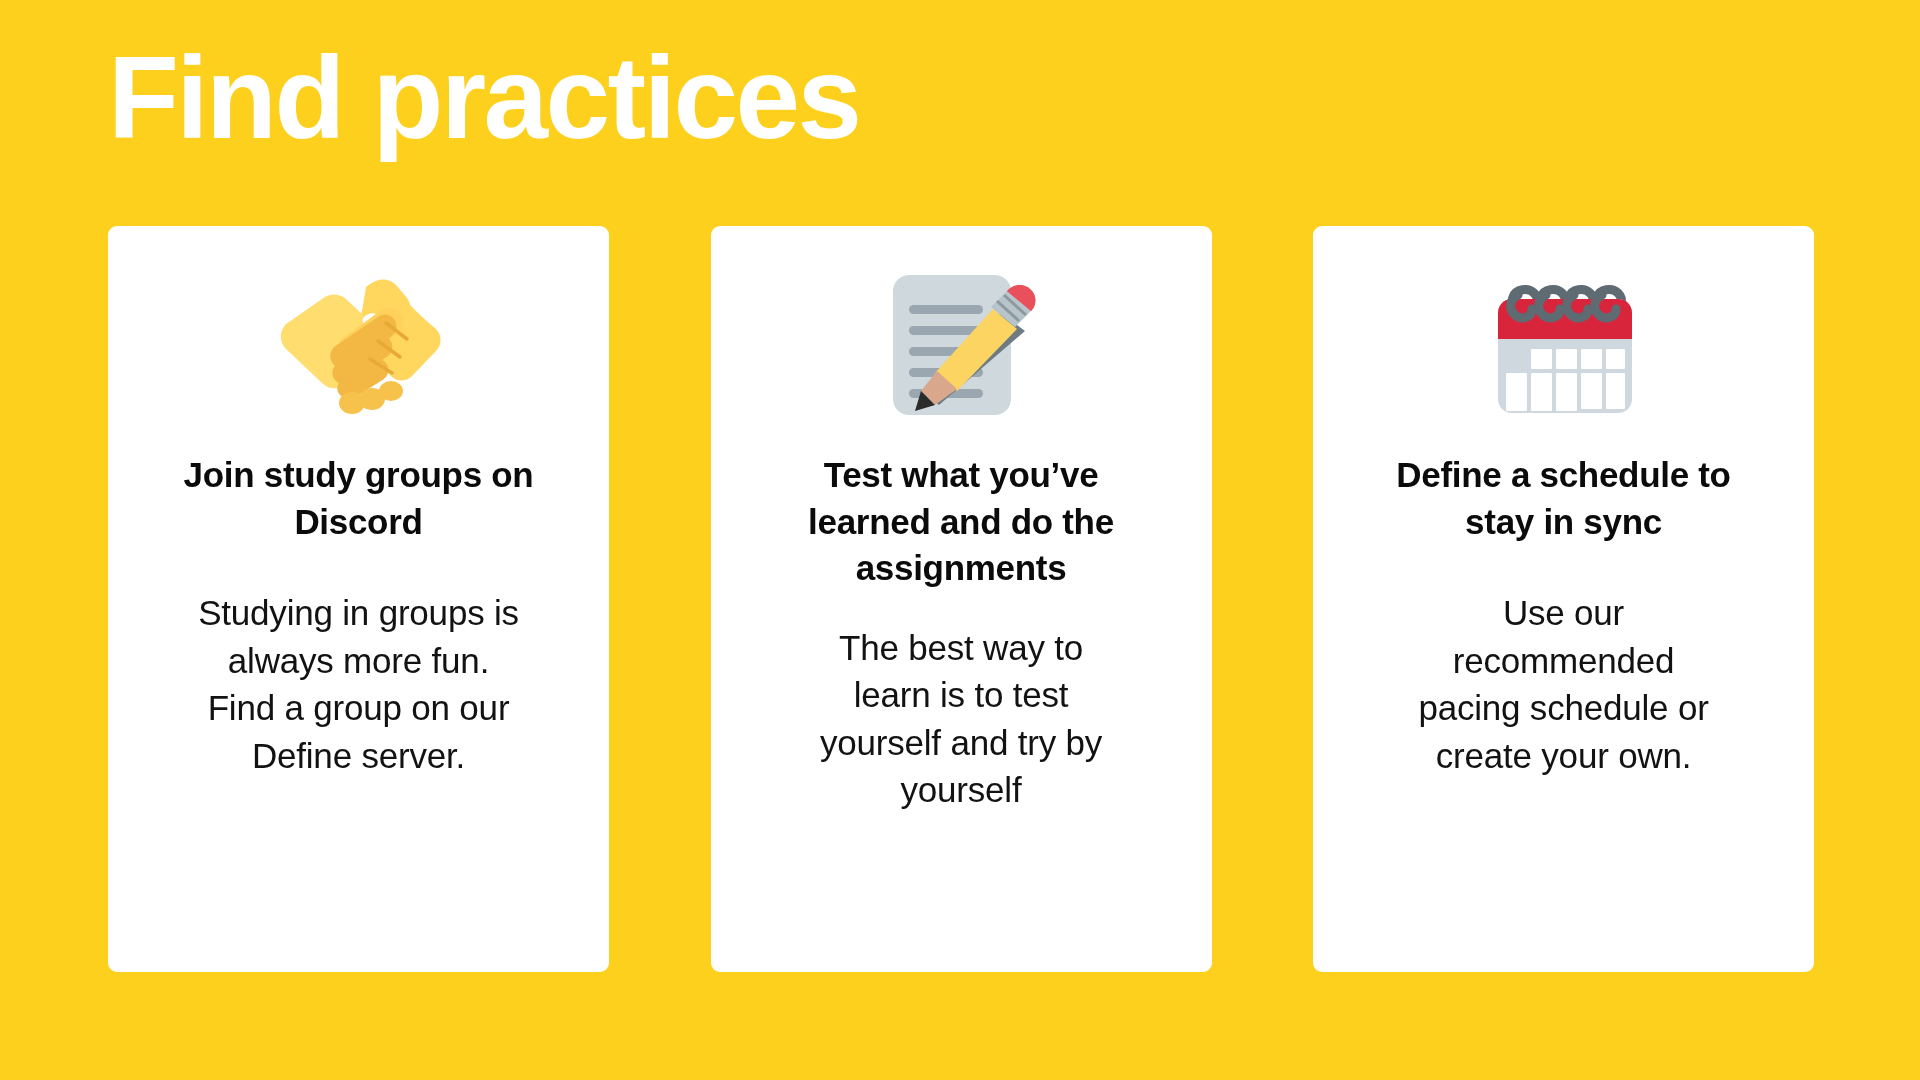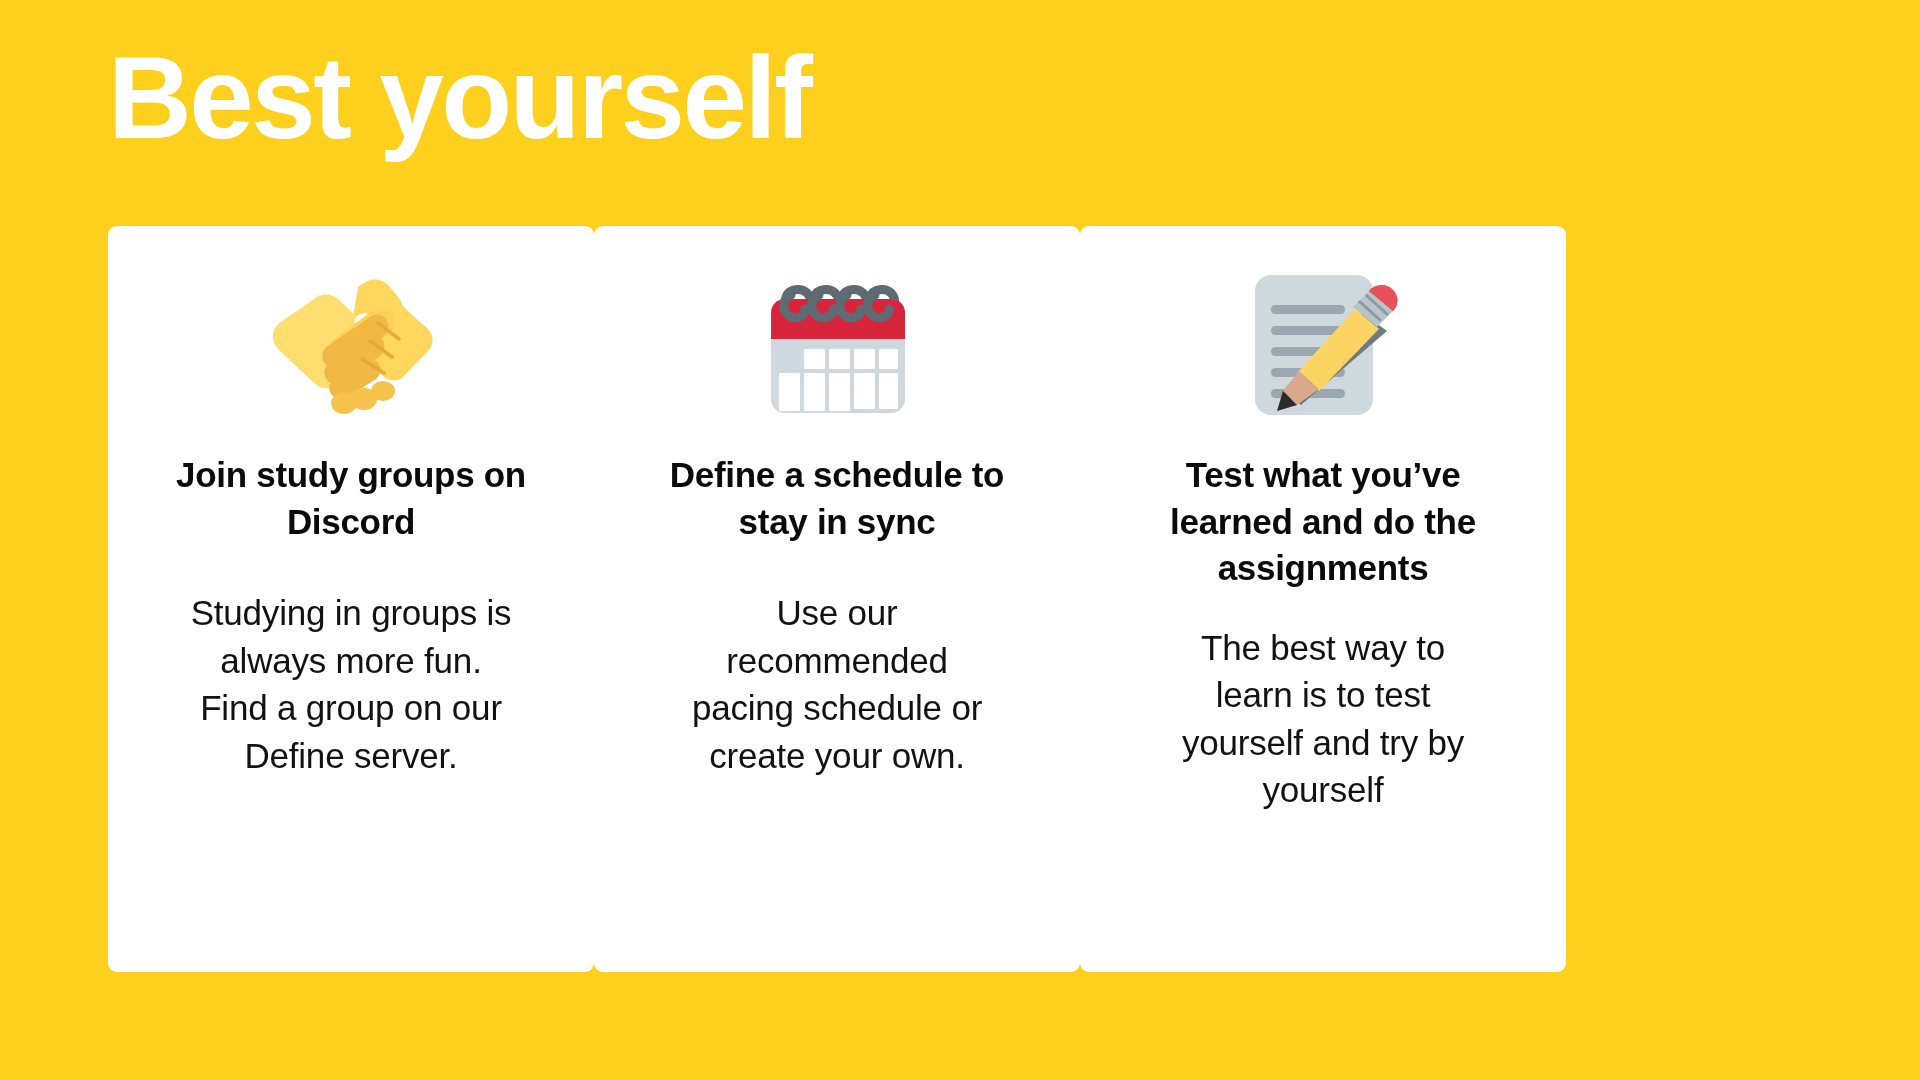--- a/index.html
+++ b/index.html
@@ -23,21 +23,21 @@
     font-size:116px;
     font-weight:bold;
     color:#FFFFFF;
     letter-spacing:-2.5px;
     line-height:1.05;
     white-space:nowrap;
   }
   .cards {
     position:absolute;
     left:108px; top:226px;
-    width:1458px; height:746px;
+    width:1706px; height:746px;
     display:flex;
     justify-content:space-between;
   }
   .card {
     width:501px; height:746px;
     background:#FFFFFF;
     border-radius:9px;
     display:flex;
     flex-direction:column;
     align-items:center;
@@ -73,21 +73,21 @@
   }
   .c2 .card-heading { max-width: 330px; }
   .c2 .card-body { margin-top:32px; max-width:300px; }
   .c3 .card-body { max-width:320px; }
 </style>
 </head>
 <body>
 
 <div class="slide">
 
-  <div class="page-title">Best yourself</div>
+  <div class="page-title">Find practices</div>
 
   <div class="cards">
 
     <div class="card c1">
       <div class="card-icon">
         <svg width="170" height="152" viewBox="0 0 170 152" aria-hidden="true">
 
           <path d="M92 18 C101 10 112 11 120 19 L141 41 C148 48 155 54 162 60
                    C168 66 168 76 162 82 L138 107 C132 113 123 113 117 107
                    L86 76 C80 70 80 60 86 54 Z" fill="#FFD75E"></path>
@@ -120,70 +120,20 @@
 
           <g stroke="#E8A935" stroke-width="3.5" fill="none" stroke-linecap="round">
             <path d="M112 54 L133 70"></path>
             <path d="M104 72 L126 88"></path>
             <path d="M96 90 L118 104"></path>
           </g>
         </svg>
       </div>
       <div class="card-heading">Join study groups on Discord</div>
       <div class="card-body">Studying in groups is always more fun. Find a group on our Define server.</div>
-    </div>
-
-    <div class="card c3">
-      <div class="card-icon">
-        <svg width="160" height="160" viewBox="0 0 160 160" aria-hidden="true">
-
-          <g stroke="#5E6B72" stroke-width="9" fill="none">
-            <path d="M38 48 C30 48 26 40 29 32 C32 24 44 22 50 28 C56 34 54 44 46 48"></path>
-            <path d="M66 48 C58 48 54 40 57 32 C60 24 72 22 78 28 C84 34 82 44 74 48"></path>
-            <path d="M94 48 C86 48 82 40 85 32 C88 24 100 22 106 28 C112 34 110 44 102 48"></path>
-            <path d="M122 48 C114 48 110 40 113 32 C116 24 128 22 134 28 C140 34 138 44 130 48"></path>
-          </g>
-
-          <rect x="14" y="34" width="134" height="114" rx="14" fill="#CED8DE"></rect>
-
-          <path d="M14 48 C14 40 20 34 28 34 L134 34 C142 34 148 40 148 48 L148 74 L14 74 Z" fill="#D8253C"></path>
-
-          <g stroke="#5E6B72" stroke-width="9" fill="none" stroke-linecap="round">
-            <path d="M34 30 C26 34 24 44 31 50 C38 56 48 52 48 44"></path>
-            <path d="M62 30 C54 34 52 44 59 50 C66 56 76 52 76 44"></path>
-            <path d="M90 30 C82 34 80 44 87 50 C94 56 104 52 104 44"></path>
-            <path d="M118 30 C110 34 108 44 115 50 C122 56 132 52 132 44"></path>
-          </g>
-
-          <g fill="#FFFFFF">
-            <rect x="47" y="84" width="21" height="20" rx="1"></rect>
-            <rect x="72" y="84" width="21" height="20" rx="1"></rect>
-            <rect x="97" y="84" width="21" height="20" rx="1"></rect>
-            <rect x="122" y="84" width="19" height="20" rx="1"></rect>
-
-            <rect x="22" y="108" width="21" height="20" rx="1"></rect>
-            <rect x="47" y="108" width="21" height="20" rx="1"></rect>
-            <rect x="72" y="108" width="21" height="20" rx="1"></rect>
-            <rect x="97" y="108" width="21" height="20" rx="1"></rect>
-            <rect x="122" y="108" width="19" height="20" rx="1"></rect>
-
-            <rect x="22" y="132" width="21" height="20" rx="1" transform="translate(0,-8)"></rect>
-            <rect x="47" y="132" width="21" height="20" rx="1" transform="translate(0,-8)"></rect>
-            <rect x="72" y="132" width="21" height="20" rx="1" transform="translate(0,-8)"></rect>
-            <rect x="97" y="132" width="21" height="20" rx="1" transform="translate(0,-8)"></rect>
-            <rect x="122" y="132" width="19" height="20" rx="1" transform="translate(0,-8)"></rect>
-
-            <rect x="22" y="148" width="21" height="18" rx="1" transform="translate(0,-20)"></rect>
-            <rect x="47" y="148" width="21" height="18" rx="1" transform="translate(0,-20)"></rect>
-            <rect x="72" y="148" width="21" height="18" rx="1" transform="translate(0,-20)"></rect>
-          </g>
-        </svg>
-      </div>
-      <div class="card-heading">Define a schedule to stay in sync</div>
-      <div class="card-body">Use our recommended pacing schedule or create your own.</div>
     </div>
 
     <div class="card c2">
       <div class="card-icon">
         <svg width="160" height="160" viewBox="0 0 160 160" aria-hidden="true">
           <rect x="12" y="10" width="118" height="140" rx="16" fill="#CFD8DD"></rect>
           <g fill="#9AA7B0">
             <rect x="28" y="40" width="74" height="9" rx="4.5"></rect>
             <rect x="28" y="61" width="74" height="9" rx="4.5"></rect>
             <rect x="28" y="82" width="74" height="9" rx="4.5"></rect>
@@ -206,14 +156,64 @@
           </g>
 
           <path d="M126 26 C132 19 142 18 149 24 C156 30 156 40 150 46 Z" fill="#E8505B"></path>
           <path d="M126 26 L150 46 L150 46 C156 40 156 30 149 24 C142 18 132 19 126 26 Z" fill="#E8505B"></path>
         </svg>
       </div>
       <div class="card-heading">Test what you’ve learned and do the assignments</div>
       <div class="card-body">The best way to learn is to test yourself and try by yourself</div>
     </div>
 
+    <div class="card c3">
+      <div class="card-icon">
+        <svg width="160" height="160" viewBox="0 0 160 160" aria-hidden="true">
+
+          <g stroke="#5E6B72" stroke-width="9" fill="none">
+            <path d="M38 48 C30 48 26 40 29 32 C32 24 44 22 50 28 C56 34 54 44 46 48"></path>
+            <path d="M66 48 C58 48 54 40 57 32 C60 24 72 22 78 28 C84 34 82 44 74 48"></path>
+            <path d="M94 48 C86 48 82 40 85 32 C88 24 100 22 106 28 C112 34 110 44 102 48"></path>
+            <path d="M122 48 C114 48 110 40 113 32 C116 24 128 22 134 28 C140 34 138 44 130 48"></path>
+          </g>
+
+          <rect x="14" y="34" width="134" height="114" rx="14" fill="#CED8DE"></rect>
+
+          <path d="M14 48 C14 40 20 34 28 34 L134 34 C142 34 148 40 148 48 L148 74 L14 74 Z" fill="#D8253C"></path>
+
+          <g stroke="#5E6B72" stroke-width="9" fill="none" stroke-linecap="round">
+            <path d="M34 30 C26 34 24 44 31 50 C38 56 48 52 48 44"></path>
+            <path d="M62 30 C54 34 52 44 59 50 C66 56 76 52 76 44"></path>
+            <path d="M90 30 C82 34 80 44 87 50 C94 56 104 52 104 44"></path>
+            <path d="M118 30 C110 34 108 44 115 50 C122 56 132 52 132 44"></path>
+          </g>
+
+          <g fill="#FFFFFF">
+            <rect x="47" y="84" width="21" height="20" rx="1"></rect>
+            <rect x="72" y="84" width="21" height="20" rx="1"></rect>
+            <rect x="97" y="84" width="21" height="20" rx="1"></rect>
+            <rect x="122" y="84" width="19" height="20" rx="1"></rect>
+
+            <rect x="22" y="108" width="21" height="20" rx="1"></rect>
+            <rect x="47" y="108" width="21" height="20" rx="1"></rect>
+            <rect x="72" y="108" width="21" height="20" rx="1"></rect>
+            <rect x="97" y="108" width="21" height="20" rx="1"></rect>
+            <rect x="122" y="108" width="19" height="20" rx="1"></rect>
+
+            <rect x="22" y="132" width="21" height="20" rx="1" transform="translate(0,-8)"></rect>
+            <rect x="47" y="132" width="21" height="20" rx="1" transform="translate(0,-8)"></rect>
+            <rect x="72" y="132" width="21" height="20" rx="1" transform="translate(0,-8)"></rect>
+            <rect x="97" y="132" width="21" height="20" rx="1" transform="translate(0,-8)"></rect>
+            <rect x="122" y="132" width="19" height="20" rx="1" transform="translate(0,-8)"></rect>
+
+            <rect x="22" y="148" width="21" height="18" rx="1" transform="translate(0,-20)"></rect>
+            <rect x="47" y="148" width="21" height="18" rx="1" transform="translate(0,-20)"></rect>
+            <rect x="72" y="148" width="21" height="18" rx="1" transform="translate(0,-20)"></rect>
+          </g>
+        </svg>
+      </div>
+      <div class="card-heading">Define a schedule to stay in sync</div>
+      <div class="card-body">Use our recommended pacing schedule or create your own.</div>
+    </div>
+
   </div>
 </div>
 
 </body></html>

